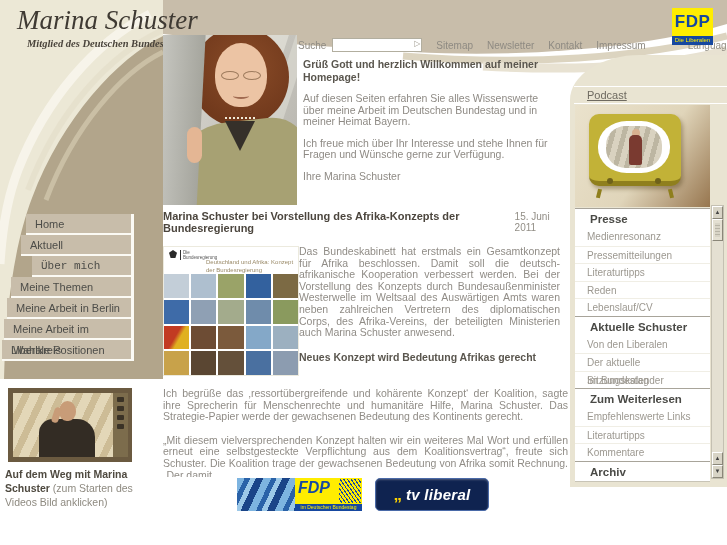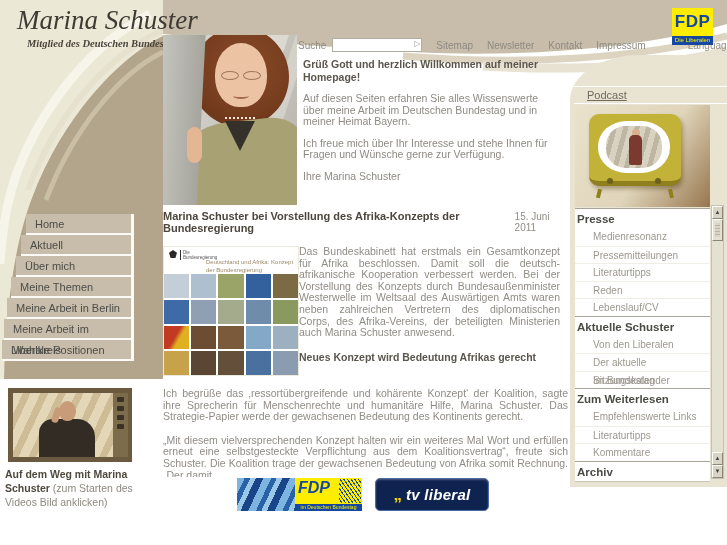--- a/index.html
+++ b/index.html
@@ -13,21 +13,21 @@
   .site-title { position:absolute; left:17px; top:5px; width:200px; font-family:"Liberation Serif","DejaVu Serif",serif;
     font-style:italic; font-size:27px; color:#3f3a33; }
   .site-subtitle { position:absolute; left:27px; top:38px; width:180px; font-family:"Liberation Serif","DejaVu Serif",serif;
     font-style:italic; font-weight:bold; font-size:10.5px; color:#4a443c; }
 
   .main-nav { position:absolute; left:0; top:214px; width:134px; }
   .nav-item { height:21px; background:#c8bdaa; color:#4c4c48; font-size:11px; line-height:21px;
     padding-left:9px; border-bottom:2px solid #fbfaf4; border-right:3px solid #fbfaf4; cursor:pointer; }
   .nav-item:nth-child(1){ margin-left:26px; }
   .nav-item:nth-child(2){ margin-left:21px; }
-  .nav-item:nth-child(3){ margin-left:16px; }
+  .nav-item:nth-child(3){ margin-left:32px;font-family:Liberation Mono, monospace; }
   .nav-item:nth-child(4){ margin-left:11px; }
   .nav-item:nth-child(5){ margin-left:7px; }
   .nav-item:nth-child(6){ margin-left:4px; }
   .nav-item:nth-child(7){ margin-left:2px; }
 
   
   .video-thumb { position:absolute; left:8px; top:388px; width:124px; height:74px; background:#d6c8a8;
     border:5px solid #6b5a40; border-right-width:4px; overflow:hidden; cursor:pointer; }
   .vt-pic { position:absolute; left:0; top:0; right:15px; bottom:0;
     background:repeating-linear-gradient(115deg,#e3d7b8 0 9px,#cdbc96 9px 16px); }
@@ -124,22 +124,22 @@
     background:repeating-linear-gradient(105deg,#d9d2c0 0 6px,#bdb6a2 6px 11px); border-radius:35%/45%; }
   .tv-fig { position:absolute; left:31px; top:14px; width:13px; height:30px; background:#7a3a30; border-radius:5px 5px 2px 2px; }
   .tv-fig-head { position:absolute; left:34px; top:8px; width:8px; height:8px; background:#d8b090; border-radius:50%; }
   .tv-knob1 { position:absolute; left:18px; bottom:-3px; width:6px; height:6px; background:#6e611a; border-radius:50%; }
   .tv-knob2 { position:absolute; left:66px; bottom:-3px; width:6px; height:6px; background:#6e611a; border-radius:50%; }
   .tv-leg1 { position:absolute; left:22px; top:84px; width:4px; height:9px; background:#8f7f1d; transform:rotate(14deg); }
   .tv-leg2 { position:absolute; left:94px; top:84px; width:4px; height:9px; background:#8f7f1d; transform:rotate(-14deg); }
 
   .side-menu { position:absolute; left:5px; top:153px; width:135px; background:#fff; border-bottom:1px solid #c8c4b6; }
   .menu-header { font-weight:bold; font-size:11.5px; color:#4a4a46; border-top:1px solid #a8a49a;
-    height:20px; line-height:20px; padding-left:2px; cursor:pointer; }
-  .menu-item { font-size:10px; color:#9c9890; height:17.5px; line-height:17.5px; padding-left:18px;
+    height:20px; line-height:20px; padding-left:15px; cursor:pointer; }
+  .menu-item { font-size:10px; color:#9c9890; height:17.5px; line-height:17.5px; padding-left:12px;
     border-top:1px solid #f0eee5; cursor:pointer; }
   .menu-item:first-child, .menu-header + .menu-item { border-top:none; }
 
   
   .scrollbar { position:absolute; left:711px; top:205px; width:13px; height:274px; display:flex; flex-direction:column;
     background:#e4e0d2; border:1px solid #c4c0b2; }
   .sb-btn { height:13px; flex:none; background:#d8d4c6; border:1px solid; border-color:#fff #8a8678 #8a8678 #fff;
     font-size:6px; line-height:11px; text-align:center; color:#444; cursor:pointer; }
   .sb-thumb { height:22px; flex:none; background:#d8d4c6; border:1px solid; border-color:#fff #8a8678 #8a8678 #fff;
     background-image:repeating-linear-gradient(0deg,transparent 0 2px,#b8b4a6 2px 3px); background-clip:content-box; padding:3px 2px; cursor:grab; }

